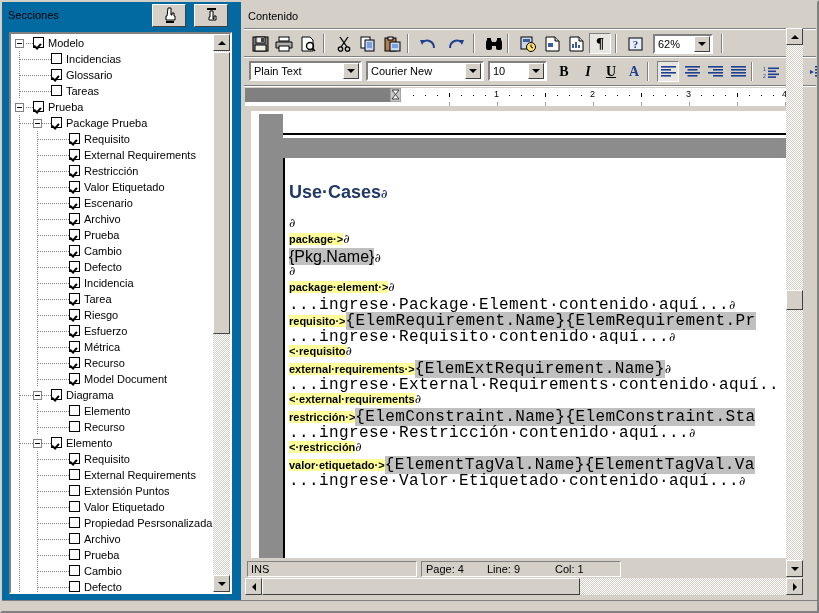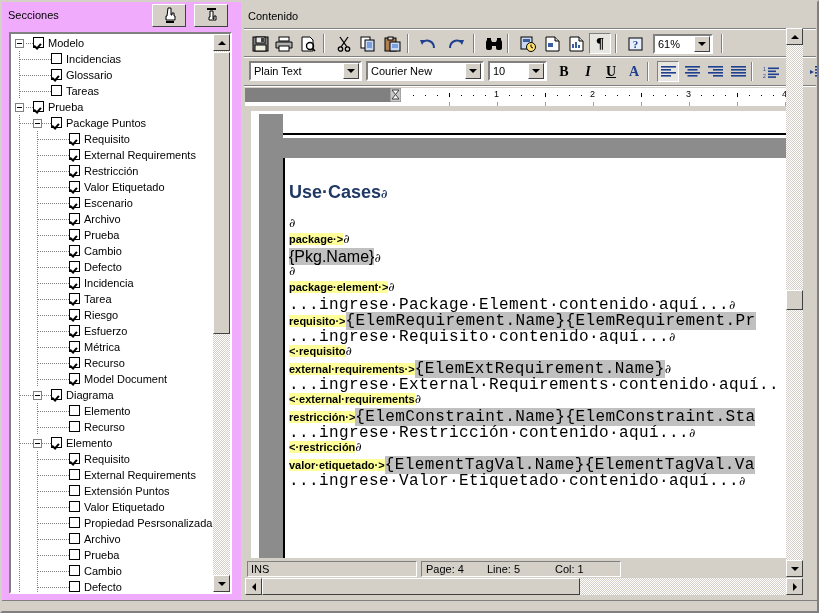--- a/index.html
+++ b/index.html
@@ -6,21 +6,21 @@
   html, body { margin:0; padding:0; }
   body {
     width:819px; height:613px; overflow:hidden;
     background:#d4d0c8;
     font-family:"Liberation Sans", sans-serif;
     font-size:11px; color:#000;
   }
   #app { position:relative; width:819px; height:613px; background:#d4d0c8; }
 
   
-  #left-pane { position:absolute; left:0; top:0; width:241px; height:600px; background:#f0abfc; }
+  #left-pane { position:absolute; left:0; top:0; width:241px; height:600px; background:#0369a1; }
   #secciones-label { position:absolute; left:8px; top:9px; font-size:11px; }
   .tool-sq {
     position:absolute; top:4px; width:34px; height:23px;
     background:#d4d0c8;
     border:1px solid; border-color:#ffffff #404040 #404040 #ffffff;
     display:flex; align-items:center; justify-content:center;
     cursor:pointer;
   }
   #btn-collapse { left:152px; }
   #btn-expand  { left:194px; }
@@ -195,21 +195,21 @@
             <div class="hline" style="left: 15px; width: 7px;"></div>
             <div class="cbox on" style="left: 22px;"></div>
             <span class="lbl" style="left: 37px;">Prueba</span>
           </div>
           <div class="trow" style="position: absolute; left: 0px; top: 81px; width: 203px;">
             <div class="dline" style="left: 8px;"></div>
             <div class="hline" style="left: 9px; width: 31px;"></div>
             <div class="expander" style="left: 22px;"></div>
             <div class="hline" style="left: 33px; width: 7px;"></div>
             <div class="cbox on" style="left: 40px;"></div>
-            <span class="lbl" style="left: 55px;">Package Puntos</span>
+            <span class="lbl" style="left: 55px;">Package Prueba</span>
           </div>
           <div class="trow" style="position: absolute; left: 0px; top: 97px; width: 203px;">
             <div class="dline" style="left: 8px;"></div>
             <div class="dline" style="left: 26px;"></div>
             <div class="hline" style="left: 27px; width: 31px;"></div>
             <div class="cbox on" style="left: 58px;"></div>
             <span class="lbl" style="left: 73px;">Requisito</span>
           </div>
           <div class="trow" style="position: absolute; left: 0px; top: 113px; width: 203px;">
             <div class="dline" style="left: 8px;"></div>
@@ -531,21 +531,21 @@
       </div>
       <div class="tsep" style="left:374px;"></div>
       <div class="tbtn" style="left:384px;">
         <svg width="16" height="16" viewBox="0 0 16 16">
           <rect x="1" y="2" width="13" height="12" fill="#e8f0ff" stroke="#000"></rect>
           <text x="7.5" y="12" font-size="11" font-weight="bold" fill="#1f3f8f" text-anchor="middle" font-family="Liberation Serif, serif">?</text>
         </svg>
       </div>
 
       <div class="combo" id="zoom-combo" style="left:412px; top:4px; width:60px;">
-        <span class="ctext">61%</span>
+        <span class="ctext">62%</span>
         <span class="cbtn">
           <span class="arr arr-dn"></span>
         </span>
       </div>
       <div class="tsep" style="left:480px;"></div>
     </div>
 
     <div id="tb-sep-mid"></div>
 
     <div class="toolbar" id="toolbar2">
@@ -735,21 +735,21 @@
           </div>
       </div>
     </div>
 
     <div id="status-wrap">
       <div id="status-ins">
         <span>INS</span>
       </div>
       <div id="status-pos">
         <span class="pi" style="left:4px;">Page: 4</span>
-        <span class="pi" style="left:65px;">Line: 5</span>
+        <span class="pi" style="left:65px;">Line: 9</span>
         <span class="pi" style="left:133px;">Col: 1</span>
       </div>
     </div>
 
     <div class="vsb" id="content-vsb" style="left:545px; top:28px; width:17px; height:549px;">
       <div class="sb-btn" style="left:0; top:0;">
         <div class="arr arr-up"></div>
       </div>
       <div class="sb-thumb" style="left:0; top:262px; width:17px; height:20px;"></div>
       <div class="sb-btn" style="left:0; bottom:0;">

